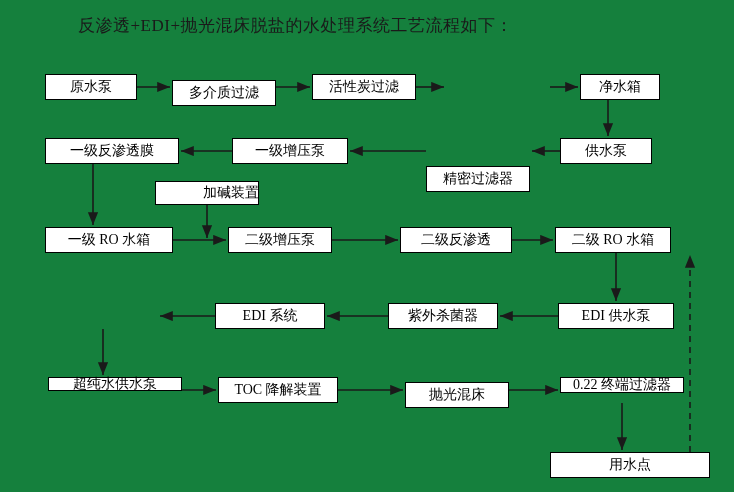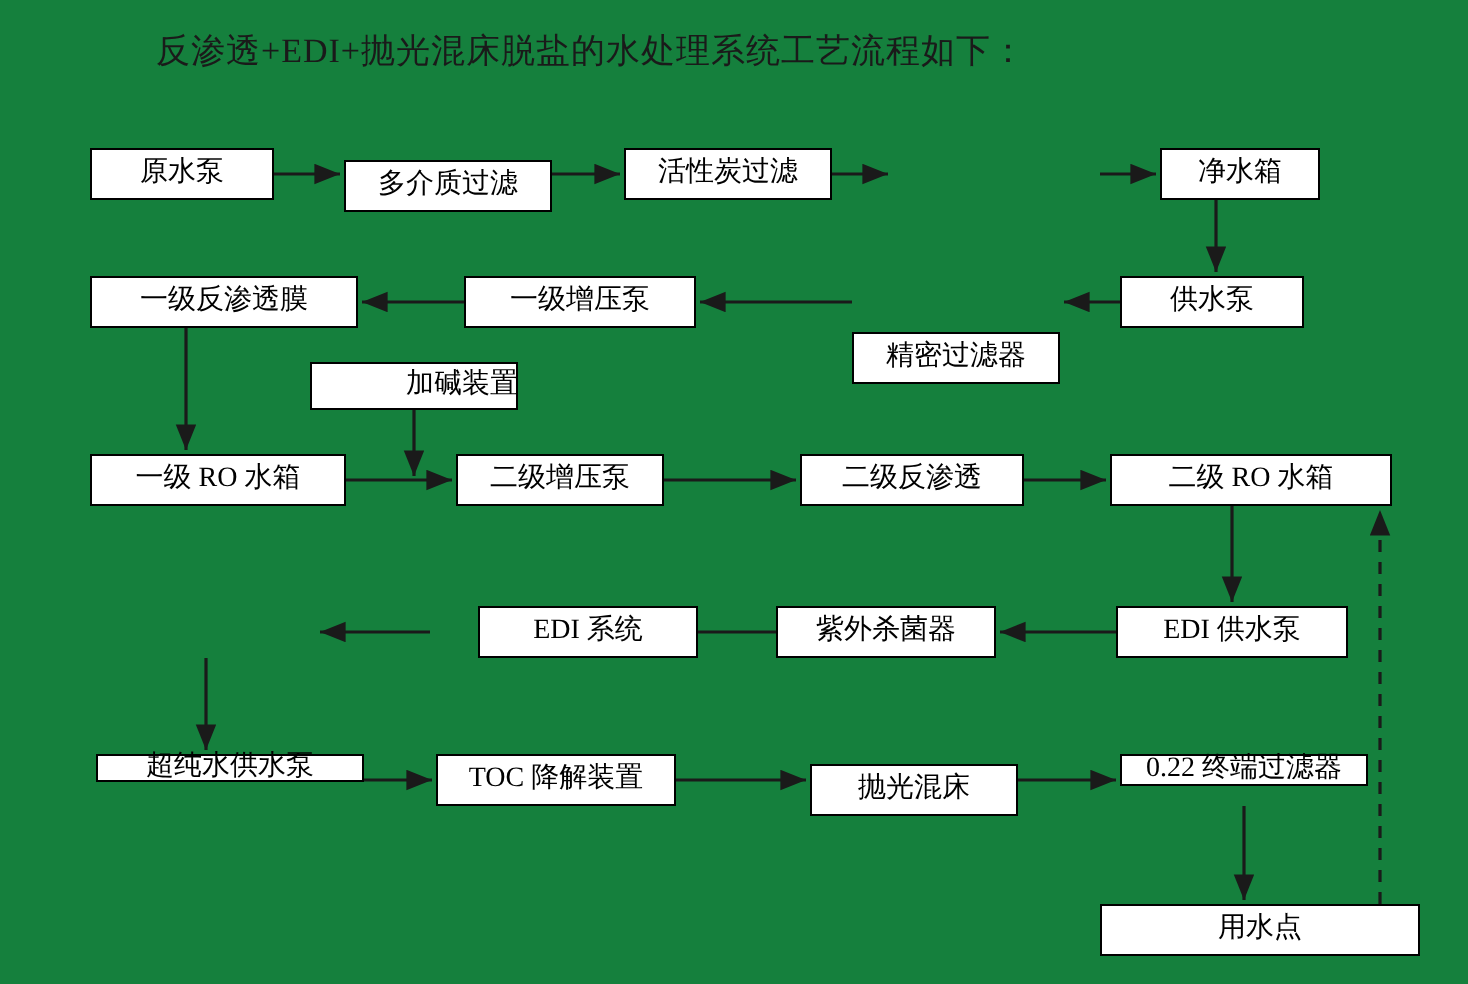--- a/index.html
+++ b/index.html
@@ -109,23 +109,23 @@
   <div class="node" style="left: 45px; top: 138px; width: 134px; height: 26px; border-color: rgb(0, 0, 0); color: rgb(0, 0, 0);">一级反渗透膜</div>
   <div class="node" style="left: 232px; top: 138px; width: 116px; height: 26px; border-color: rgb(0, 0, 0); color: rgb(0, 0, 0);">一级增压泵</div>
   <div class="node" style="left: 426px; top: 138px; width: 104px; height: 26px; border-color: rgb(0, 0, 0); color: rgb(0, 0, 0); margin-top: 28px;">精密过滤器</div>
   <div class="node" style="left: 560px; top: 138px; width: 92px; height: 26px; border-color: rgb(0, 0, 0); color: rgb(0, 0, 0);">供水泵</div>
 
   <div class="node" style="left: 155px; top: 181px; width: 104px; height: 24px; border-color: rgb(0, 0, 0); color: rgb(0, 0, 0); padding-left: 48px;">加碱装置</div>
 
   <div class="node" style="left: 45px; top: 227px; width: 128px; height: 26px; border-color: rgb(0, 0, 0); color: rgb(0, 0, 0);">一级 RO 水箱</div>
   <div class="node" style="left: 228px; top: 227px; width: 104px; height: 26px; border-color: rgb(0, 0, 0); color: rgb(0, 0, 0);">二级增压泵</div>
   <div class="node" style="left: 400px; top: 227px; width: 112px; height: 26px; border-color: rgb(0, 0, 0); color: rgb(0, 0, 0);">二级反渗透</div>
-  <div class="node" style="left: 555px; top: 227px; width: 141px; height: 26px; border-color: rgb(0, 0, 0); color: rgb(0, 0, 0);">二级 RO 水箱</div>
+  <div class="node" style="left: 555px; top: 227px; width: 116px; height: 26px; border-color: rgb(0, 0, 0); color: rgb(0, 0, 0);">二级 RO 水箱</div>
 
-  <div class="node" style="left: 215px; top: 303px; width: 110px; height: 26px; border-color: rgb(0, 0, 0); color: rgb(0, 0, 0); margin-left: 24px;">EDI 系统</div>
+  <div class="node" style="left: 215px; top: 303px; width: 110px; height: 26px; border-color: rgb(0, 0, 0); color: rgb(0, 0, 0);">EDI 系统</div>
   <div class="node" style="left: 388px; top: 303px; width: 110px; height: 26px; border-color: rgb(0, 0, 0); color: rgb(0, 0, 0);">紫外杀菌器</div>
   <div class="node" style="left: 558px; top: 303px; width: 116px; height: 26px; border-color: rgb(0, 0, 0); color: rgb(0, 0, 0);">EDI 供水泵</div>
 
   <div class="node" style="left: 48px; top: 377px; width: 134px; height: 14px; border-color: rgb(0, 0, 0); color: rgb(0, 0, 0);">超纯水供水泵</div>
   <div class="node" style="left: 218px; top: 377px; width: 120px; height: 26px; border-color: rgb(0, 0, 0); color: rgb(0, 0, 0);">TOC 降解装置</div>
   <div class="node" style="left: 405px; top: 382px; width: 104px; height: 26px; border-color: rgb(0, 0, 0); color: rgb(0, 0, 0);">抛光混床</div>
   <div class="node" style="left: 560px; top: 377px; width: 124px; height: 16px; border-color: rgb(0, 0, 0); color: rgb(0, 0, 0);">0.22 终端过滤器</div>
 
   <div class="node" style="left: 550px; top: 452px; width: 160px; height: 26px; border-color: rgb(0, 0, 0); color: rgb(0, 0, 0);">用水点</div>
 

